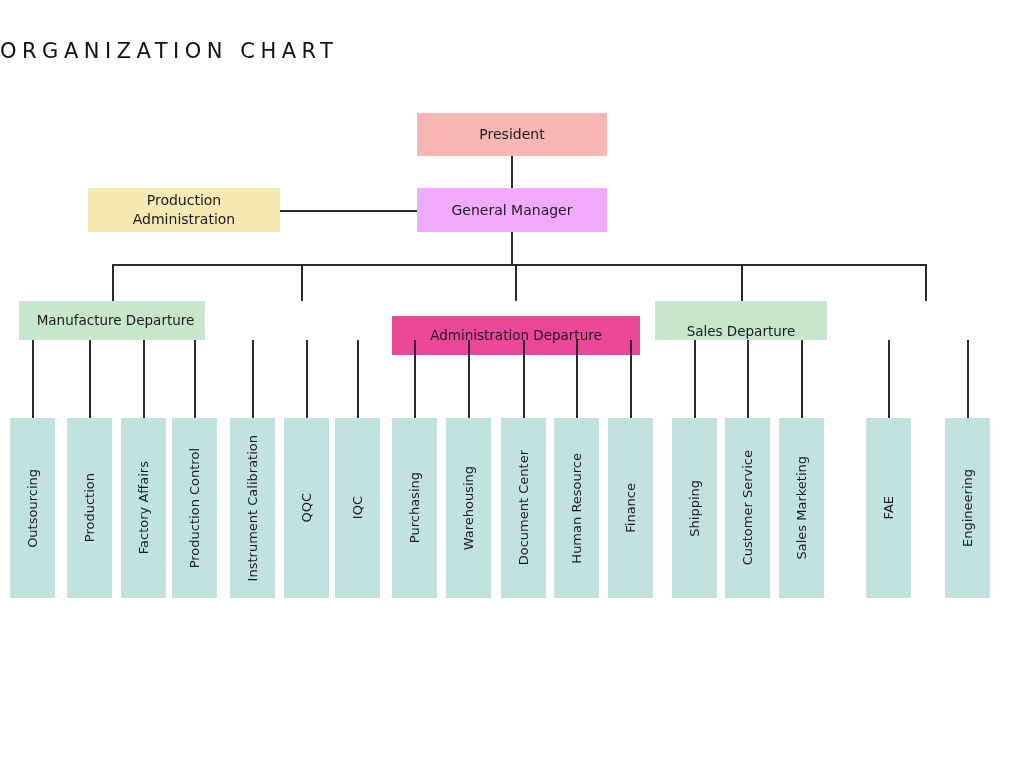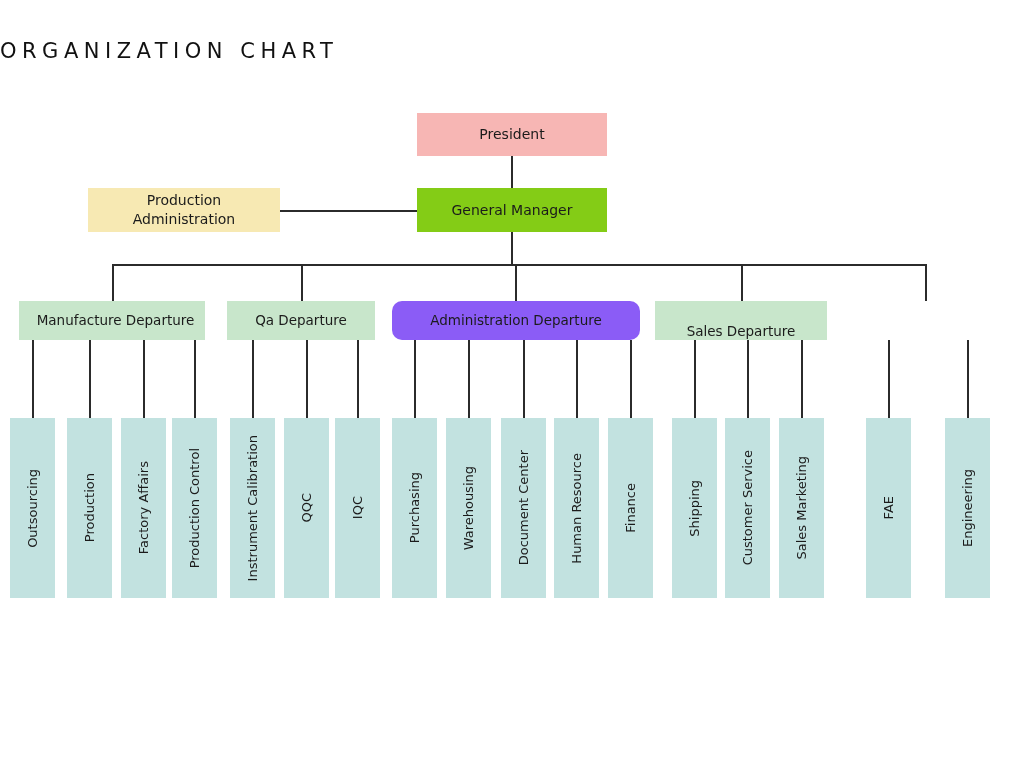--- a/index.html
+++ b/index.html
@@ -83,41 +83,38 @@
 
   <div class="conn v" style="left:511px; top:156px; height:33px;"></div>
 
   <div class="node top-node" style="left:88px; top:188px; width:192px; height:44px; background:#f7e9b3; flex-direction:column;">
     <span>Production</span>
     <span>Administration</span>
   </div>
 
   <div class="conn h" style="left:280px; top:210px; width:138px;"></div>
 
-  <div class="node top-node" style="left:417px; top:188px; width:190px; height:44px; background:#84cc16;">
+  <div class="node top-node" style="left:417px; top:188px; width:190px; height:44px; background:#f0abfc;">
     <span>General Manager</span>
   </div>
 
   <div class="conn v" style="left:511px; top:232px; height:33px;"></div>
 
   <div class="conn h" style="left:112px; top:264px; width:814px;"></div>
 
   <div class="conn v" style="left:112px; top:264px; height:37px;"></div>
   <div class="conn v" style="left:301px; top:264px; height:37px;"></div>
   <div class="conn v" style="left:515px; top:264px; height:37px;"></div>
   <div class="conn v" style="left:741px; top:264px; height:37px;"></div>
   <div class="conn v" style="left:925px; top:264px; height:37px;"></div>
 
   <div class="node dept-node" style="left:19px; top:301px; width:186px; height:39px; background:#c8e6cb;padding-left:7px;">
     <span>Manufacture Departure</span>
   </div>
-  <div class="node dept-node" style="left:227px; top:301px; width:148px; height:39px; background:#c8e6cb;">
-    <span>Qa  Departure</span>
-  </div>
-  <div class="node dept-node" style="left:392px; top:301px; width:248px; height:39px; background:#8b5cf6;border-radius:10px;">
+  <div class="node dept-node" style="left:392px; top:316px; width:248px; height:39px; background:#ec4899;">
     <span>Administration Departure</span>
   </div>
   <div class="node dept-node" style="left:655px; top:301px; width:172px; height:39px; background:#c8e6cb;align-items:flex-end;">
     <span>Sales Departure</span>
   </div>
 
   <div class="conn v" style="left:32px; top:340px; height:78px;"></div>
   <div class="conn v" style="left:89px; top:340px; height:78px;"></div>
   <div class="conn v" style="left:143px; top:340px; height:78px;"></div>
   <div class="conn v" style="left:194px; top:340px; height:78px;"></div>

